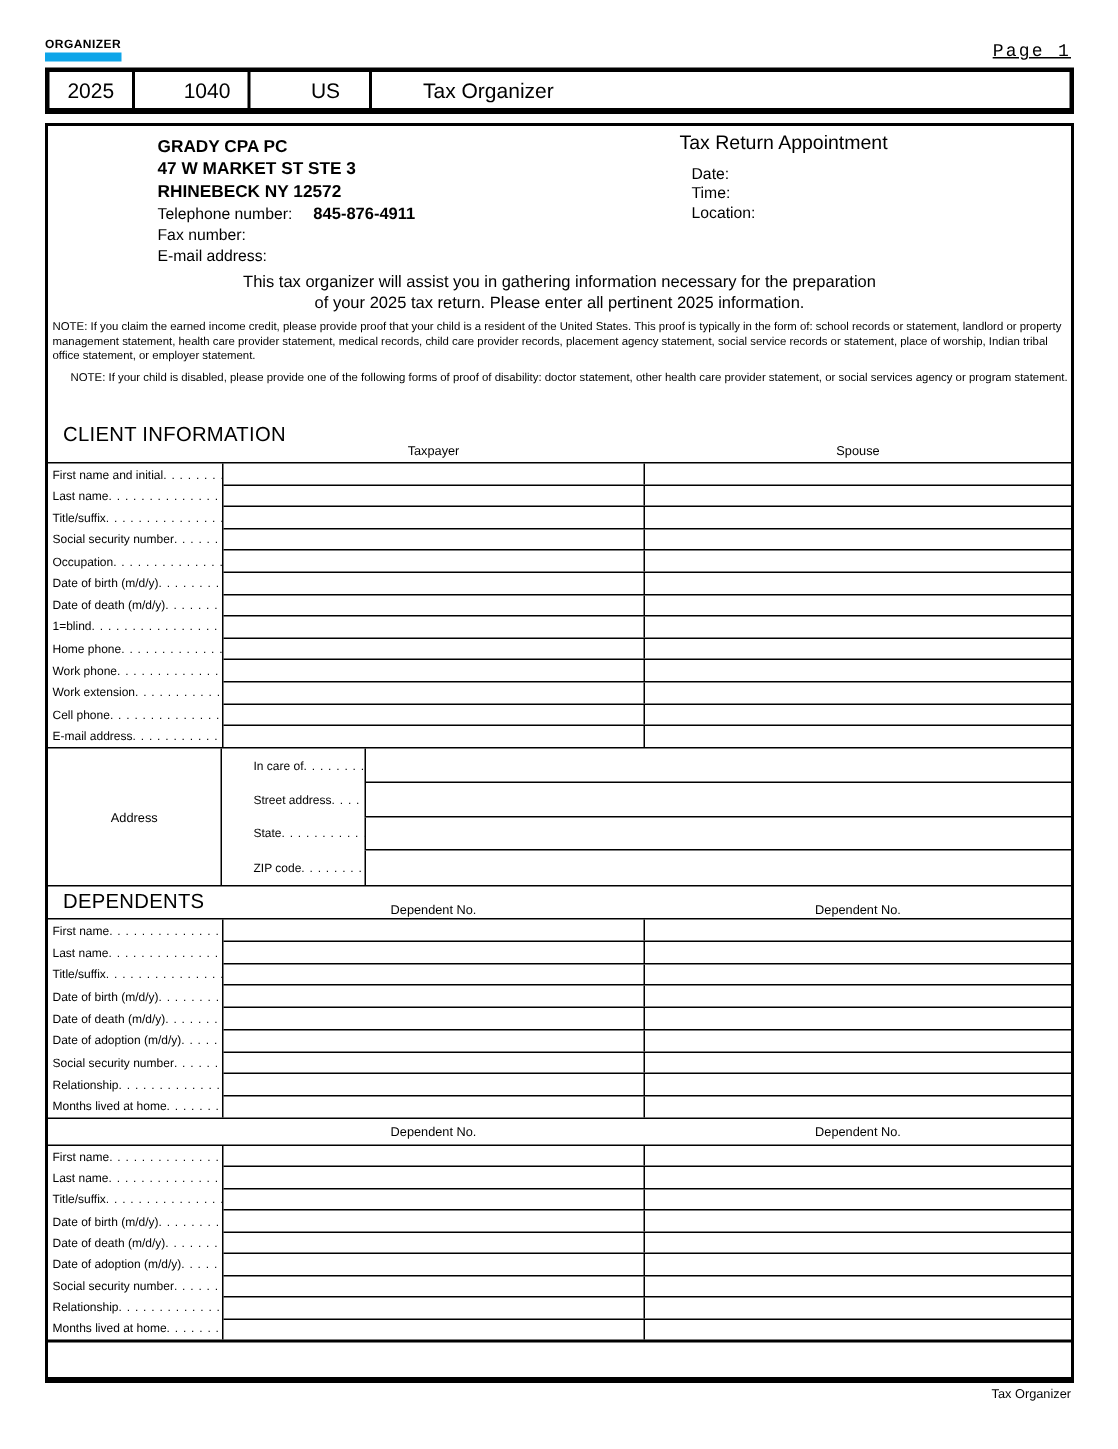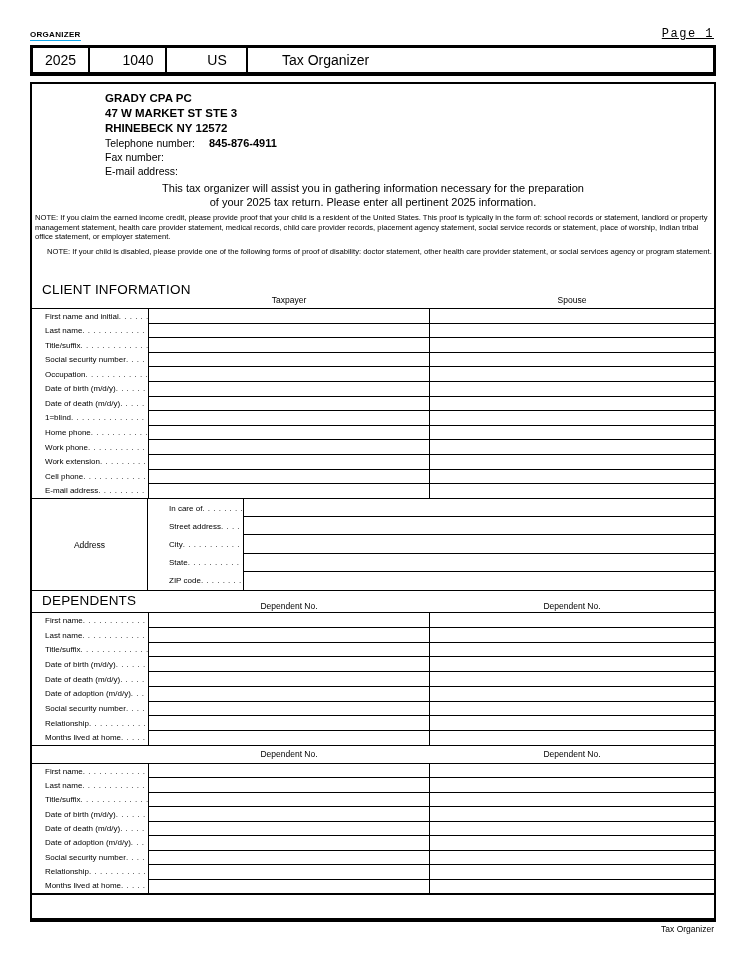--- a/index.html
+++ b/index.html
@@ -5,21 +5,21 @@
   * { margin:0; padding:0; box-sizing:border-box; }
   html,body { background:#ffffff; }
   .page {
     position:relative; width:745px; height:966px; background:#fff;
     font-family:"Liberation Sans", sans-serif; color:#000; overflow:hidden;
   }
   
   .top-bar { position:absolute; left:30px; top:25px; width:686px; height:16px; }
   .organizer-lbl {
     position:absolute; left:0; bottom:0; font-size:8px; font-weight:bold;
-    letter-spacing:.3px; border-bottom:1px solid #0ea5e9; padding-bottom:1px;
+    letter-spacing:.3px; border-bottom:6px solid #0ea5e9; padding-bottom:1px;
   }
   .page-num {
     position:absolute; right:2px; bottom:0; font-family:"Liberation Mono", monospace;
     font-size:12px; letter-spacing:1.5px; text-decoration:underline;
   }
   
   .form-header {
     position:absolute; left:30px; top:45px; width:686px; height:31px;
     border:3px solid #000; border-bottom:4px solid #000; display:flex; align-items:stretch;gap:21px;
   }
@@ -45,21 +45,21 @@
   .intro { position:absolute; left:0; top:97px; width:682px; text-align:center;
     font-size:11px; line-height:14px; }
   .note { position:absolute; left:3px; width:678px; font-size:7.6px; line-height:9.6px; }
   .note-1 { top:129px; } .note-2 { top:163px;margin-left:12px; }
   
   .sec-title { position:absolute; font-size:13.5px; letter-spacing:.2px; }
   .col-hdr { position:absolute; transform:translateX(-50%); font-size:8.5px; white-space:nowrap; }
   
   .lbl-col { position:absolute; left:1px; width:115px; display:flex; flex-direction:column; }
   .lbl-row { flex:1; display:flex; align-items:center; font-size:8px;
-    padding-left:12px; white-space:nowrap; overflow:hidden; }
+    padding-left:2px; white-space:nowrap; overflow:hidden; }
   .leader { flex:1; overflow:hidden; white-space:nowrap; }
   .leader::after { content:". . . . . . . . . . . . . . . . . . . . . . . . . . . ."; letter-spacing:.5px; }
   
   .field-grid { position:absolute; left:116px; width:566px; border-left:1px solid #000;
     display:flex; flex-direction:column; }
   .field-row { flex:1; display:flex; border-bottom:1px solid #000; }
   .field-row:last-child { border-bottom:none; }
   .fcell-1 { width:281px; border-right:1px solid #000; }
   .fcell-2 { flex:1; }
   
@@ -99,20 +99,26 @@
 
     <div class="firm">
       <div class="firm-name">GRADY CPA PC</div>
       <div class="firm-a1">47 W MARKET ST STE 3</div>
       <div class="firm-a2">RHINEBECK NY 12572</div>
       <div class="contact"><span>Telephone number:</span><span class="phone-gap"></span><b>845-876-4911</b></div>
       <div class="contact">Fax number:</div>
       <div class="contact">E-mail address:</div>
     </div>
 
+    <div class="appt">
+      <div class="appt-title">Tax Return Appointment</div>
+      <div class="appt-line">Date:</div>
+      <div class="appt-line">Time:</div>
+      <div class="appt-line">Location:</div>
+    </div>
 
     <div class="intro">
       <div>This tax organizer will assist you in gathering information necessary for the preparation</div>
       <div>of your 2025 tax return.  Please enter all pertinent 2025 information.</div>
     </div>
 
     <div class="note note-1">NOTE: If you claim the earned income credit, please provide proof that your child is a resident of the United States. This proof is typically in the form of: school records or statement, landlord or property management statement, health care provider statement, medical records, child care provider records, placement agency statement, social service records or statement, place of worship, Indian tribal office statement, or employer statement.</div>
     <div class="note note-2">NOTE: If your child is disabled, please provide one of the following forms of proof of disability: doctor statement, other health care provider statement, or social services agency or program statement.</div>
 
     <div class="sec-title" style="left:10px; top:198px;">CLIENT INFORMATION</div>
@@ -242,27 +248,20 @@
           </div>
           <div class="addr-row">
             <div class="addr-sub">
               <span>Street address</span>
               <span class="leader"></span>
             </div>
             <div class="addr-field"></div>
           </div>
           <div class="addr-row">
             <div class="addr-sub">
-              <span>City</span>
-              <span class="leader"></span>
-            </div>
-            <div class="addr-field"></div>
-          </div>
-          <div class="addr-row">
-            <div class="addr-sub">
               <span>State</span>
               <span class="leader"></span>
             </div>
             <div class="addr-field"></div>
           </div>
           <div class="addr-row">
             <div class="addr-sub">
               <span>ZIP code</span>
               <span class="leader"></span>
             </div>

